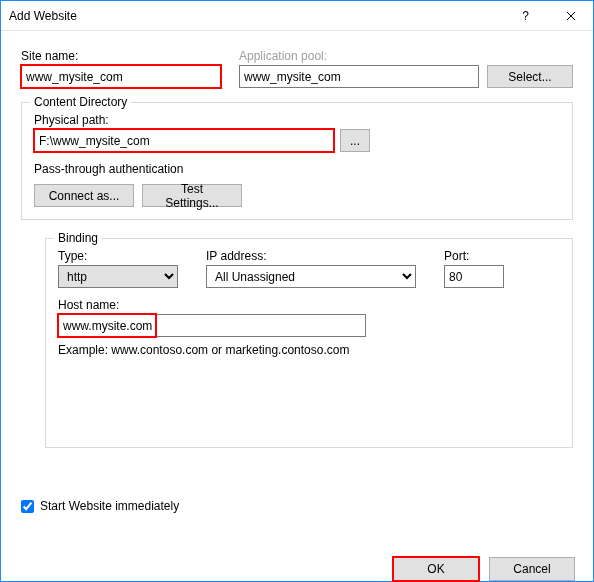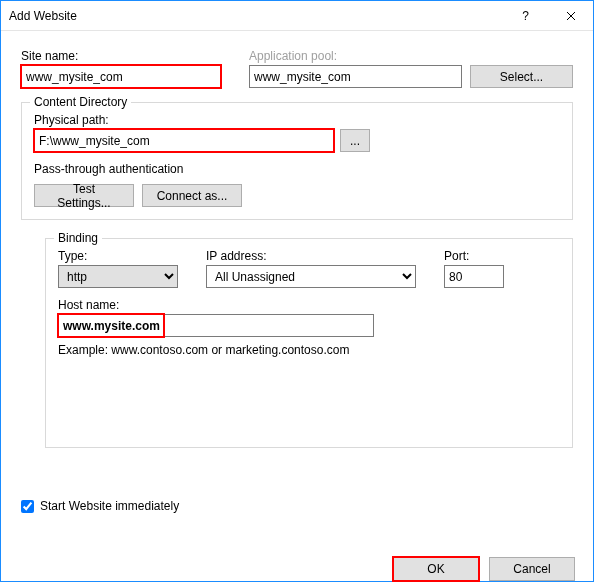--- a/index.html
+++ b/index.html
@@ -2,39 +2,39 @@
 <html><head>
 <meta charset="utf-8">
 <style>
   * { box-sizing: border-box; font-family: "Segoe UI", Tahoma, sans-serif; font-size: 12px; }
   body { margin: 0; background: #fff; }
   .window { width: 594px; height: 582px; border: 1px solid #1a8cff; position: relative; background: #fff; }
   .titlebar { height: 30px; display: flex; align-items: center; padding-left: 8px; border-bottom: 1px solid #e5e5e5; }
   .titlebar .title { flex: 1; }
   .titlebar .tb-btn { width: 45px; height: 30px; display: flex; align-items: center; justify-content: center; color: #000; }
   .content { padding: 18px 20px 0 20px; }
-  .row { display: flex; gap: 28px; margin-bottom: 6px; }
+  .row { display: flex; gap: 18px; margin-bottom: 6px; }
   .col { display: flex; flex-direction: column; }
   .label { color: #000; margin-bottom: 2px; }
   .label.disabled { color: #a0a0a0; }
   input[type=text] { height: 23px; padding: 2px 4px; border: 1px solid #7a7a7a; background: #fff; font-size: 12px; }
   input[readonly] { background: #fff; }
   .btn { height: 23px; padding: 0 12px; background: #e1e1e1; border: 1px solid #adadad; cursor: default; display: inline-flex; align-items: center; justify-content: center; }
   .fieldset { border: 1px solid #d9d9d9; border-radius: 0; margin-top: 14px; padding: 10px 12px 12px 12px; position: relative; }
   .fieldset .legend { position: absolute; top: -8px; left: 8px; background: #fff; padding: 0 4px; }
   .browse-btn { width: 30px; height: 23px; background: #e1e1e1; border: 1px solid #adadad; display: inline-flex; align-items: center; justify-content: center; margin-left: 6px; }
   select.win { height: 23px; border: 1px solid #7a7a7a; background: #e1e1e1; padding: 0 4px; }
   select.wide { height: 23px; border: 1px solid #7a7a7a; background: #fff; padding: 0 4px; }
   .hostname-input { height: 23px; border: 1px solid #1a8cff; padding: 2px 4px; }
   .example { margin-top: 6px; color: #000; }
   .footer-check { position: absolute; left: 20px; bottom: 68px; display: flex; align-items: center; gap: 6px; }
   .dialog-buttons { position: absolute; right: 18px; bottom: 0; display: flex; gap: 10px; }
   .dialog-buttons .btn { width: 86px; height: 24px; }
   .highlight { outline: 2px solid #ff0000; outline-offset: -1px; }
-  .hl-wrap { position: relative; display: inline-block; font-weight: bold; }
+  .hl-wrap { position: relative; display: inline-block; }
   input[type=checkbox] { width: 13px; height: 13px; margin: 0; }
 </style>
 </head>
 <body>
 
 <div class="window">
   <div class="titlebar">
     <span class="title">Add Website</span>
     <div class="tb-btn">?</div>
     <div class="tb-btn">
@@ -48,40 +48,40 @@
 
     <div class="row">
       <div class="col" style="width:200px;">
         <span class="label">Site name:</span>
         <input type="text" class="highlight" style="width: 200px;" value="www_mysite_com">
       </div>
       <div class="col" style="flex:1;">
         <span class="label disabled">Application pool:</span>
         <div style="display:flex; gap:8px;">
           <input type="text" readonly="" style="flex: 1 1 0%;" value="www_mysite_com">
-          <button class="btn" style="width:103px;">Select...</button>
+          <button class="btn" style="width:86px;">Select...</button>
         </div>
       </div>
     </div>
 
     <div class="fieldset">
       <span class="legend">Content Directory</span>
       <div class="col">
         <span class="label">Physical path:</span>
         <div style="display:flex; align-items:flex-end;">
           <input type="text" class="highlight" style="width: 300px;" value="F:\www_mysite_com">
           <button class="browse-btn">...</button>
         </div>
       </div>
       <div style="margin-top:10px;">
         <span class="label">Pass-through authentication</span>
       </div>
       <div style="margin-top:8px; display:flex; gap:8px;">
+        <button class="btn" style="width:100px;">Connect as...</button>
         <button class="btn" style="width:100px;">Test Settings...</button>
-        <button class="btn" style="width:100px;">Connect as...</button>
       </div>
     </div>
 
     <div class="fieldset" style="margin-top:18px; padding-bottom:90px;margin-left:24px;">
       <span class="legend">Binding</span>
       <div class="row" style="gap:28px;">
         <div class="col" style="width:120px;">
           <span class="label">Type:</span>
           <select class="win">
             <option>http</option>

